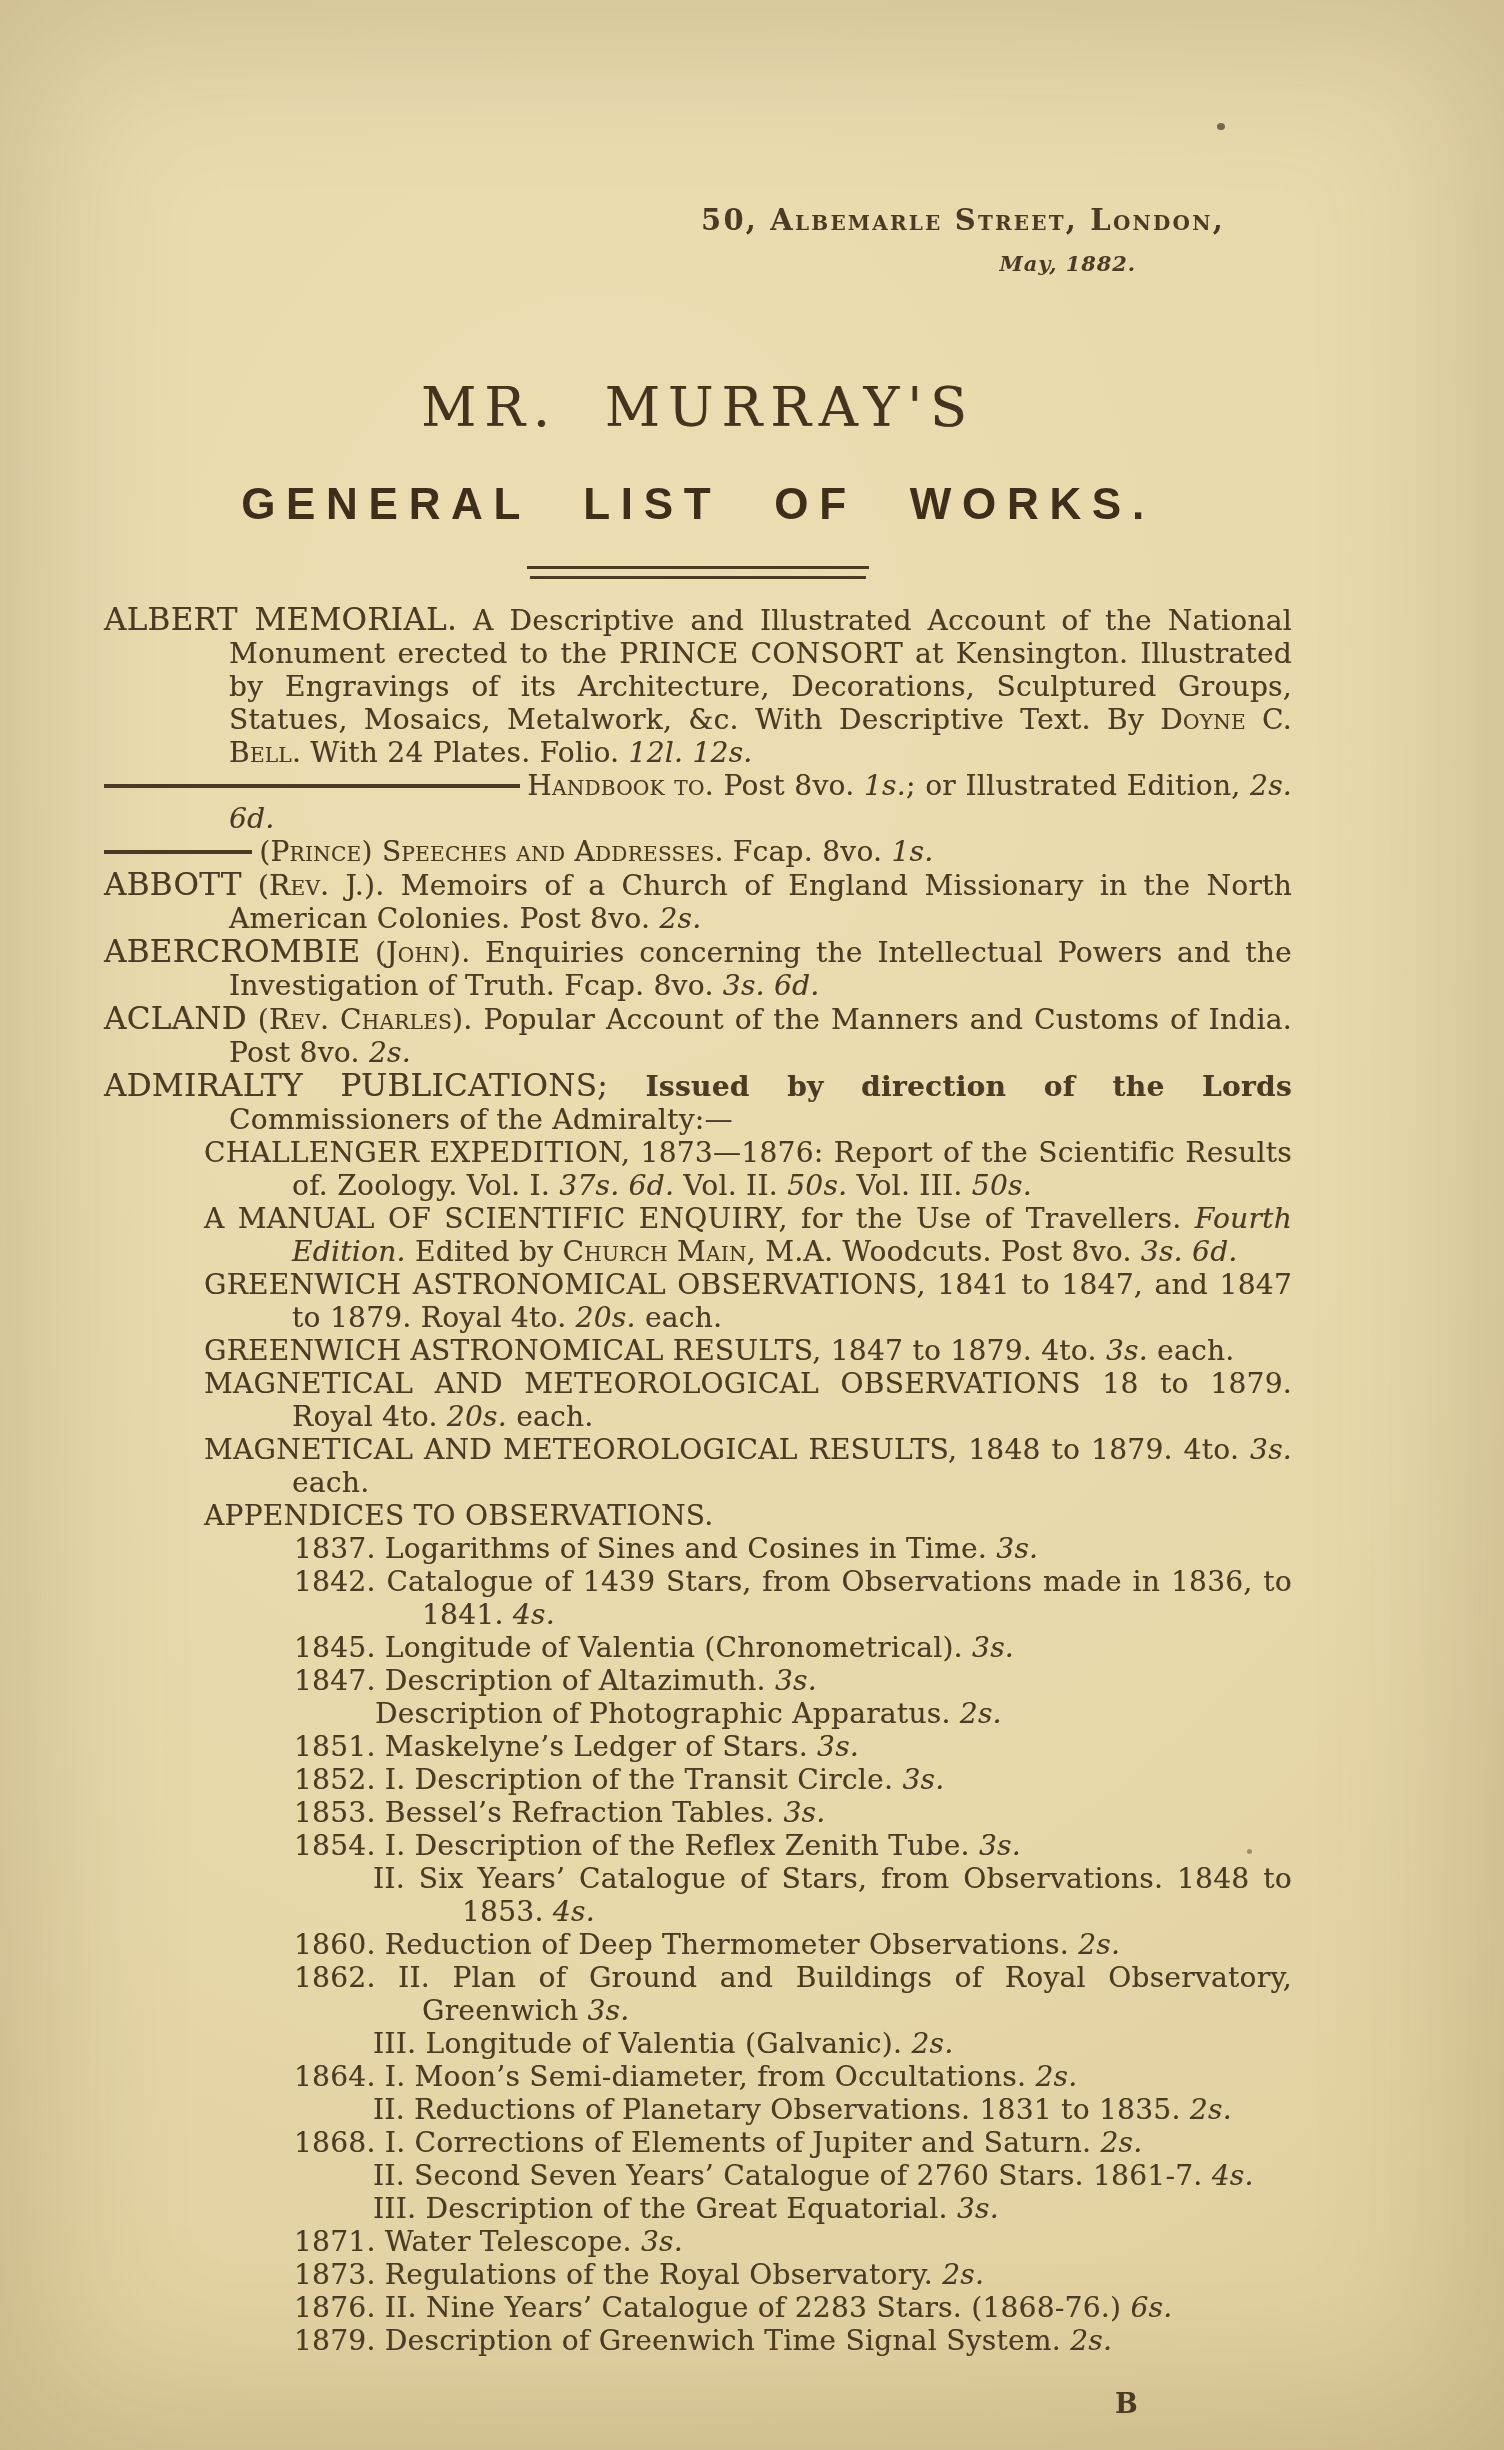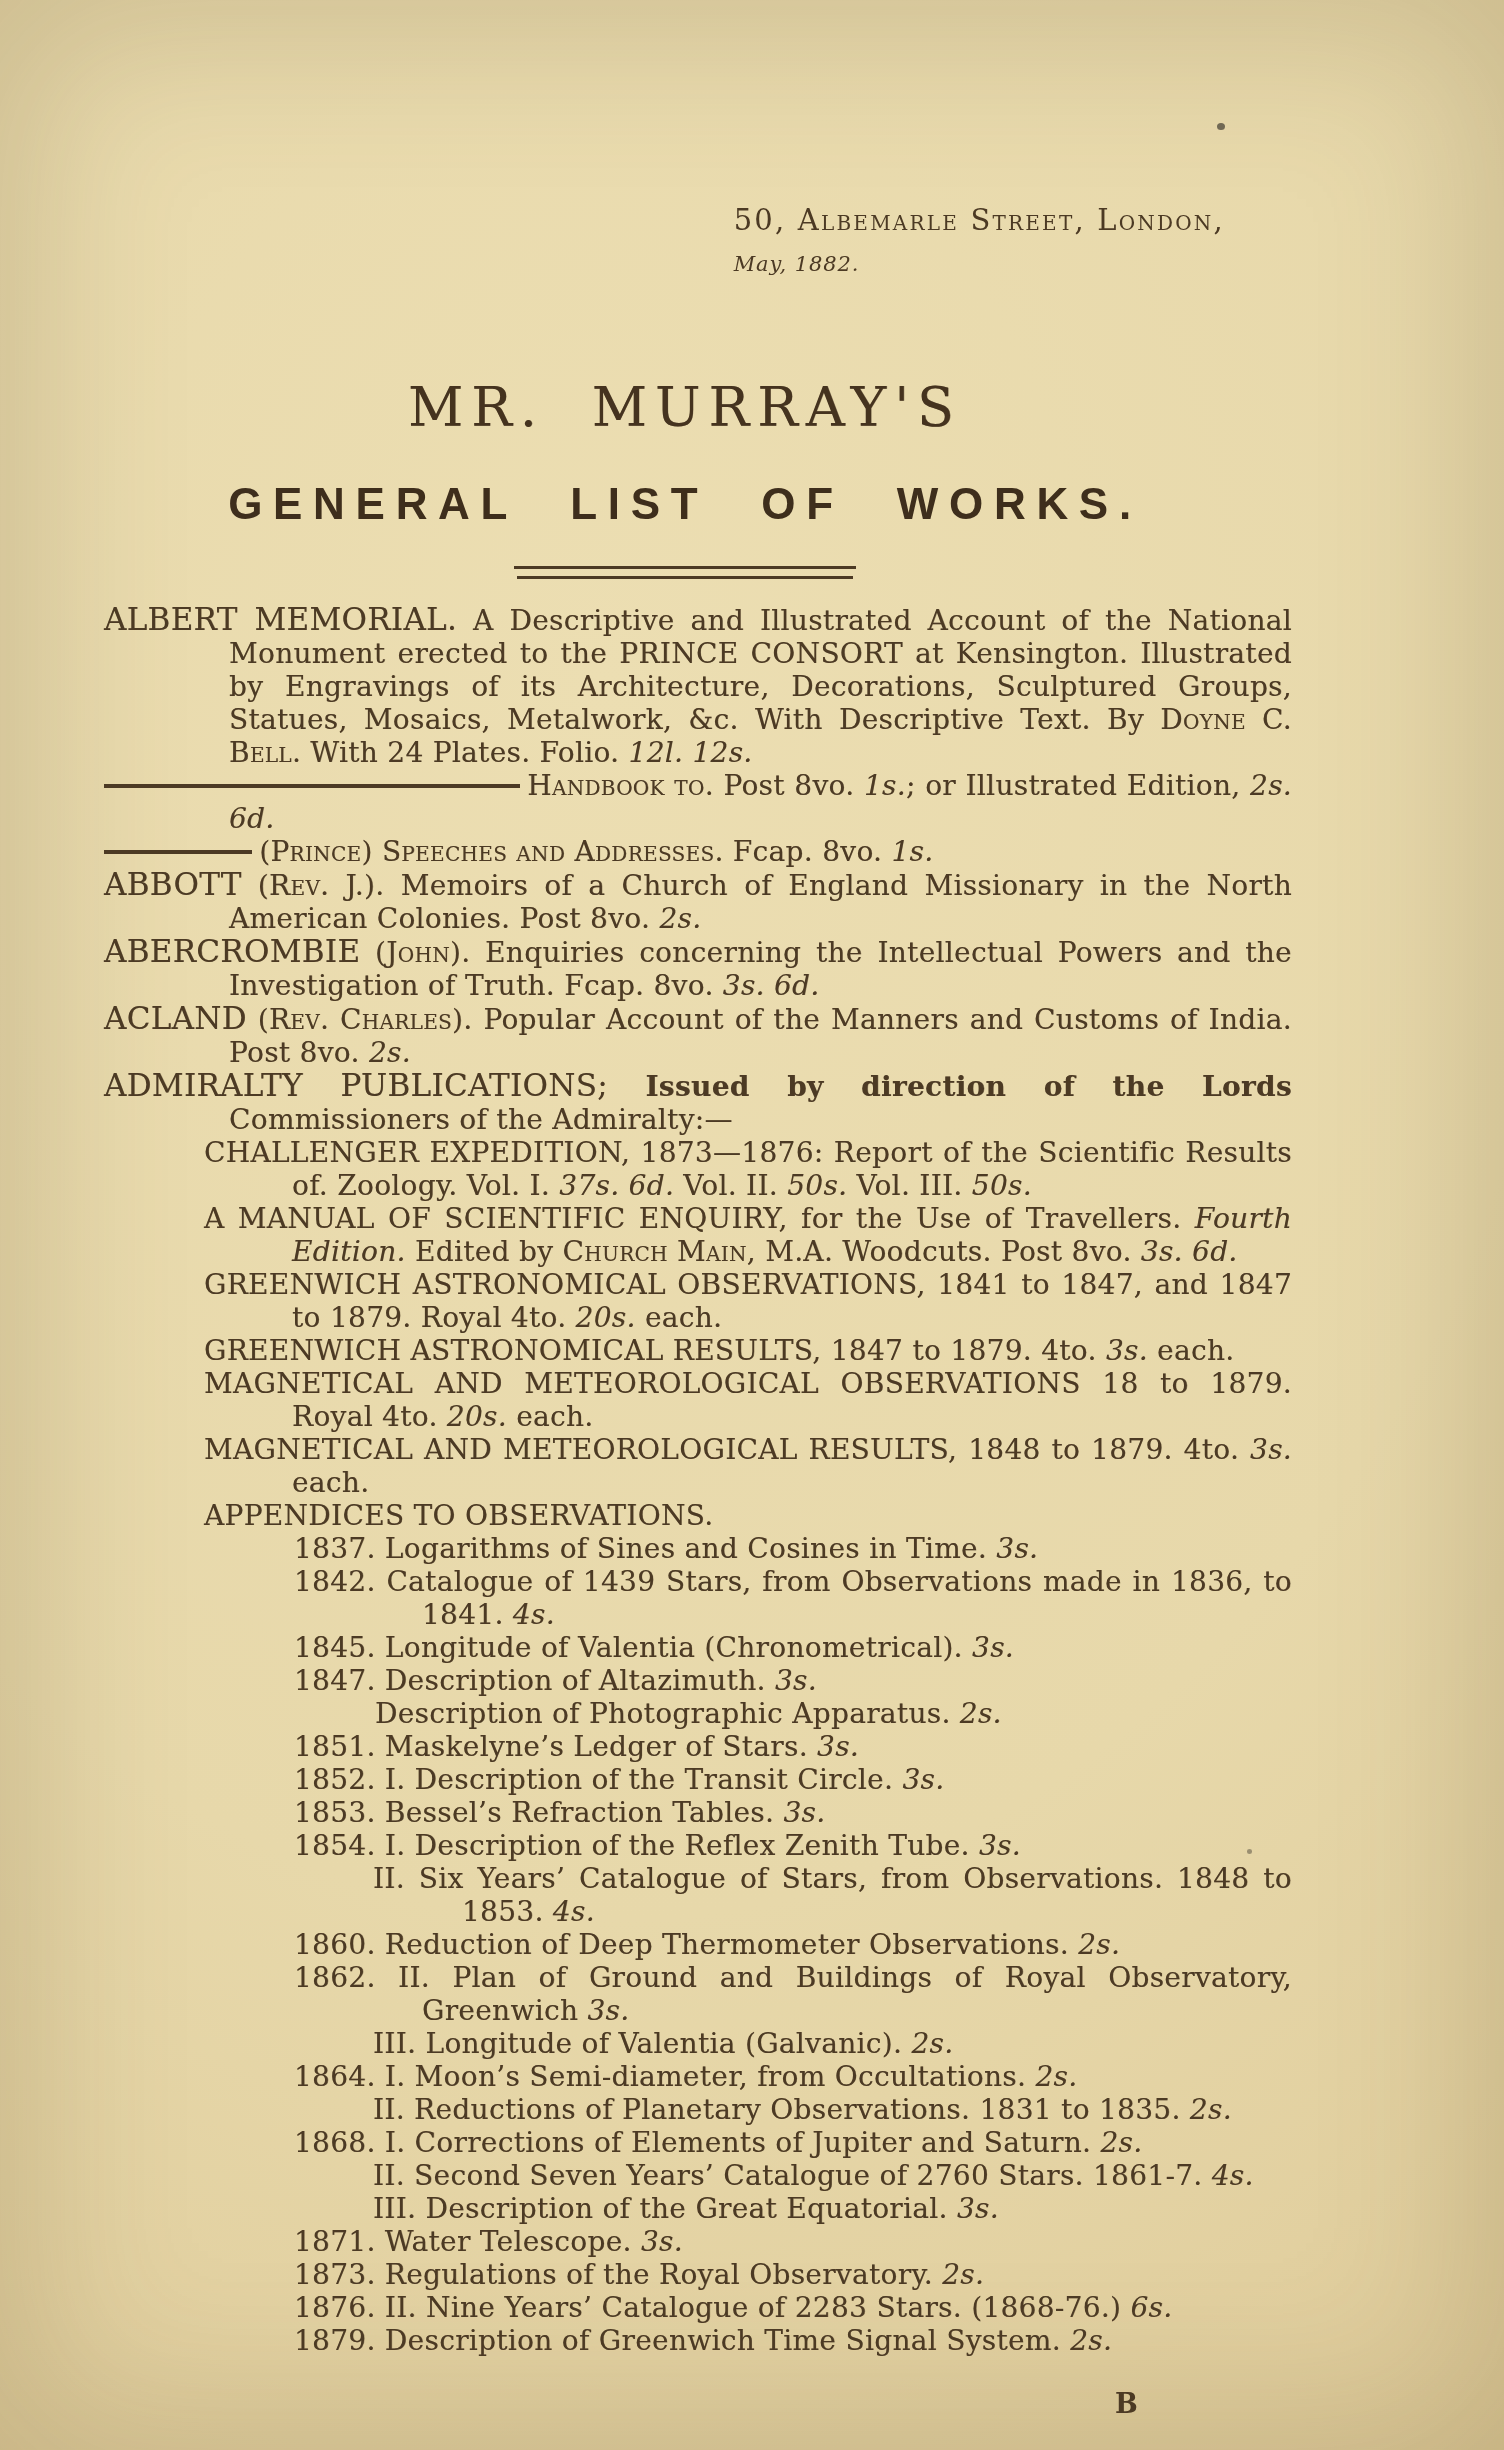--- a/index.html
+++ b/index.html
@@ -12,26 +12,26 @@
     box-shadow:inset 0 0 152px 40px rgba(104,84,44,.20);
     color:#4c3a24;
     font-family:"DejaVu Serif","Liberation Serif",serif;
   }
   
   .speck{position:absolute;border-radius:50%;background:#5d5645;opacity:.85;}
   .speck1{left:1217px;top:123px;width:8px;height:7.2px;}
   .speck2{left:1247px;top:1849px;width:5.4px;height:4.5px;opacity:.55;}
 
   
-  .header{position:absolute;top:204px;right:280px;}
+  .header{position:absolute;top:204px;right:280px;text-align:right;font-weight:bold;}
   .addr1{font-size:29px;line-height:32px;font-variant:small-caps;letter-spacing:2.2px;}
   .addr2{font-size:21px;line-height:32px;font-style:italic;margin-top:11.6px;padding-right:89px;letter-spacing:0.9px;}
 
   
-  .title-block{position:absolute;left:91px;top:379px;width:1188px;text-align:center;}
+  .title-block{position:absolute;left:104px;top:379px;width:1188px;text-align:center;}
   .t1{font-size:54px;line-height:57px;letter-spacing:8px;word-spacing:21.5px;color:#45331f;
       text-shadow:0.4px 0.4px 0.6px rgba(69,51,31,.55);}
   .t2{margin-top:44px;font-family:"Liberation Sans","DejaVu Sans",sans-serif;font-weight:bold;
       font-size:44px;line-height:48px;letter-spacing:10.7px;word-spacing:30px;color:#3e2e1c;}
   .rule2{margin-top:38px;}
   .rule2 span{display:block;width:342px;height:2.7px;margin:0 auto;background:#4c3a24;}
   .rule2 span + span{margin-top:7.2px;width:336px;}
 
   
   .entries{position:absolute;left:104px;top:603px;width:1188px;}

